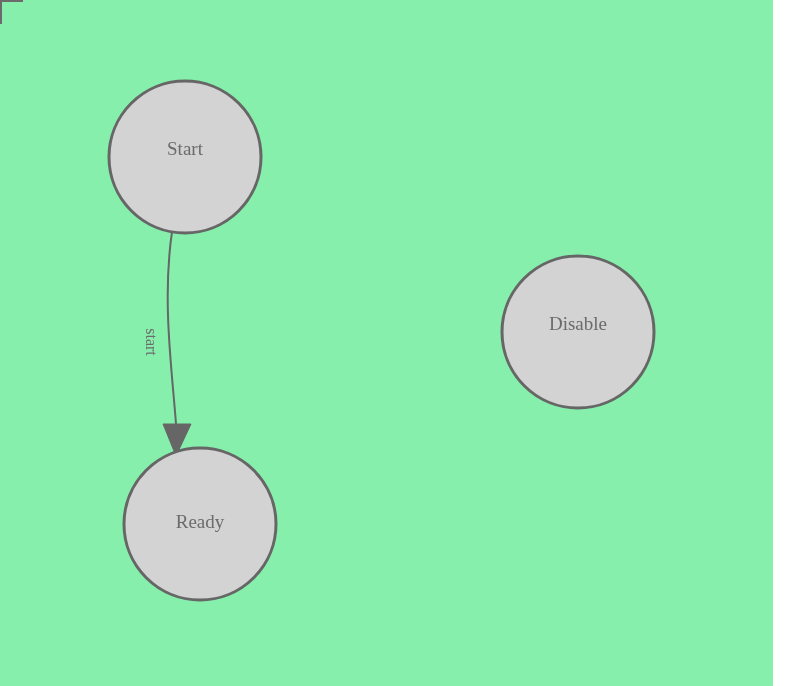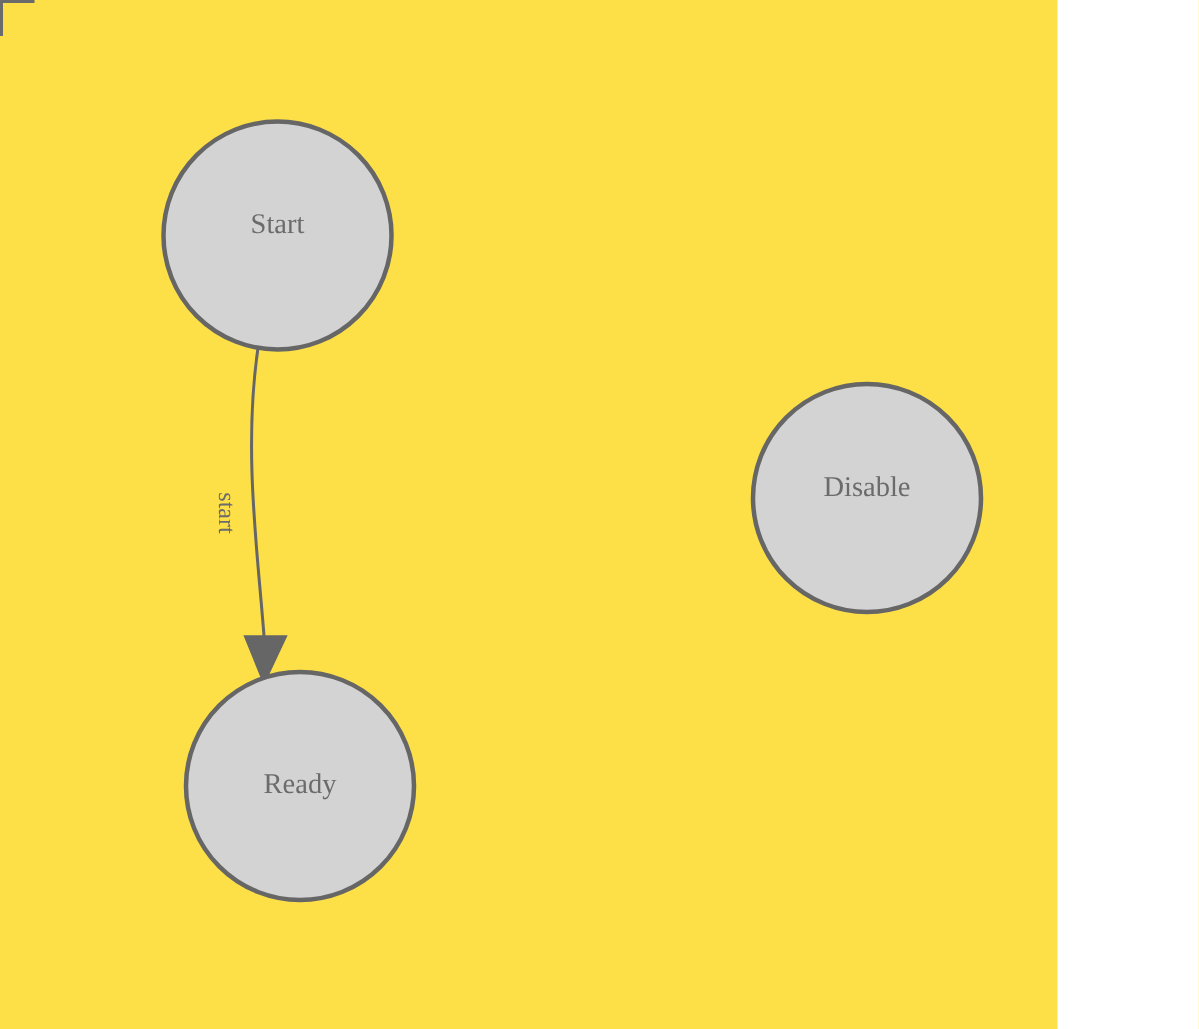--- a/index.html
+++ b/index.html
@@ -5,23 +5,23 @@
   html, body {
     margin: 0;
     padding: 0;
     background: #ffffff;
   }
   body {
     font-family: "Liberation Serif", "DejaVu Serif", serif;
   }
   #canvas {
     position: relative;
-    width: 705px;
+    width: 773px;
     height: 686px;
-    background: #fde047;
+    background: #86efac;
     overflow: hidden;
   }
   #diagram-svg {
     position: absolute;
     left: 0;
     top: 0;
     width: 799px;
     height: 686px;
     display: block;
   }

